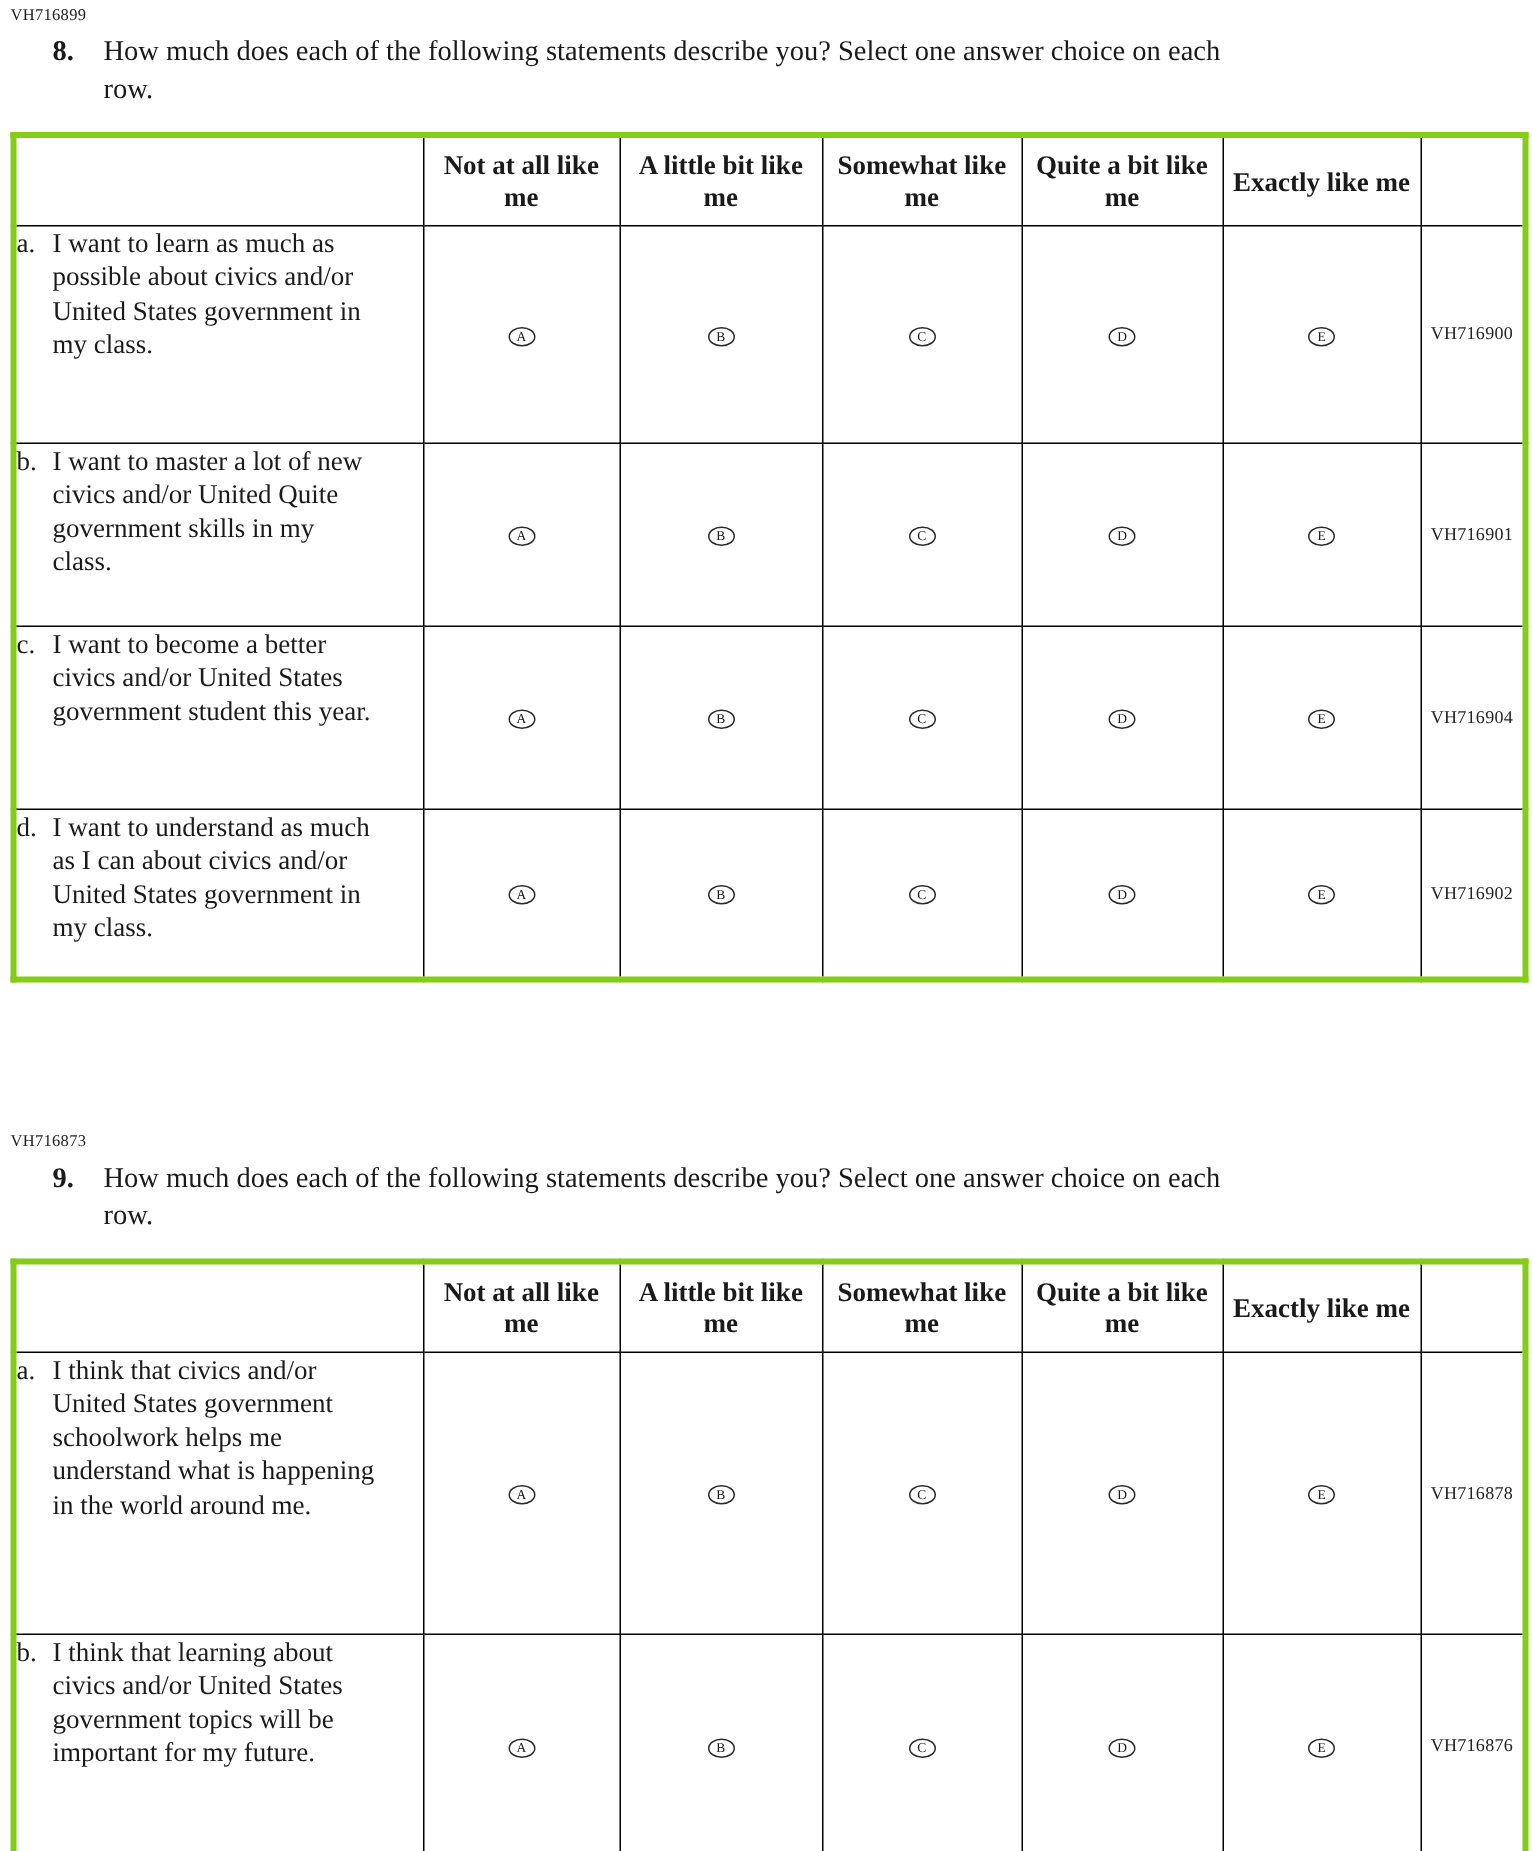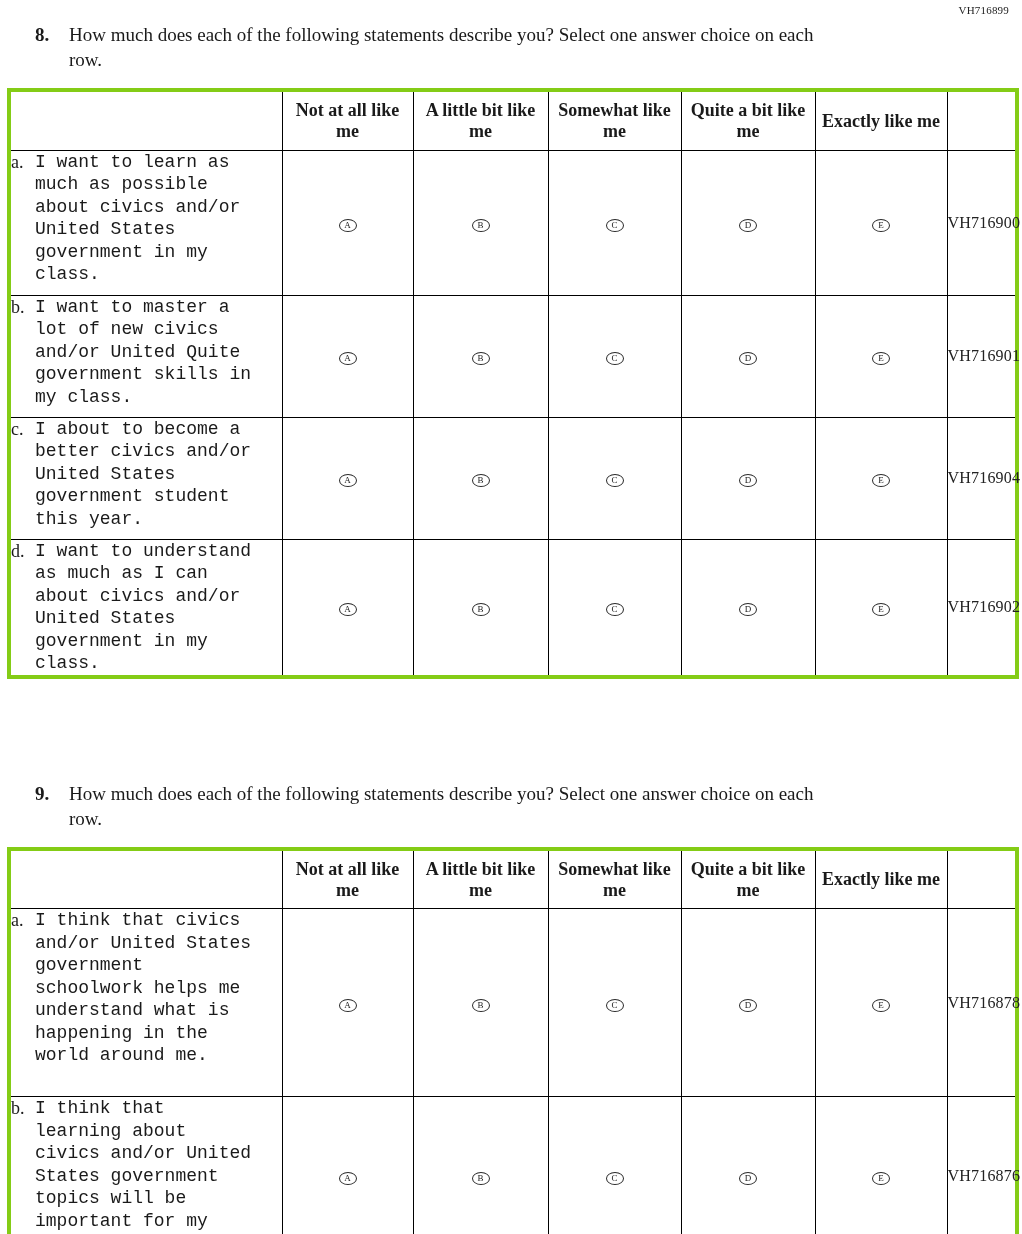--- a/index.html
+++ b/index.html
@@ -9,21 +9,20 @@
     color: #1a1a1a;
     width: 1022px;
   }
   .page {
     width: 1022px;
     min-height: 1234px;
     padding: 4px 7px 10px 7px;
     position: relative;
   }
   .code-line {
-    text-align: right;
     font-size: 11px;
     letter-spacing: 0.2px;
     padding-right: 6px;
     color: #222;
   }
   .question {
     display: flex;
     margin: 6px 0 16px 28px;
     font-size: 19px;
     line-height: 1.32;
@@ -65,21 +64,20 @@
     display: flex;
     font-size: 18px;
     line-height: 1.25;
   }
   .rlabel {
     flex: 0 0 24px;
   }
   .rtext {
     flex: 1 1 auto;
     max-width: 218px;
-    font-family: Liberation Mono, monospace;
   }
   td.opt {
     vertical-align: middle;
     text-align: center;
   }
   .bubble {
     display: inline-flex;
     align-items: center;
     justify-content: center;
     width: 18px;
@@ -88,21 +86,21 @@
     border-radius: 50%;
     font-size: 9px;
     line-height: 1;
     font-family: "Liberation Serif", "DejaVu Serif", serif;
     color: #1a1a1a;
     cursor: pointer;
   }
   td.codecell {
     vertical-align: middle;
     text-align: center;
-    font-size: 16px;
+    font-size: 12px;
     letter-spacing: 0.2px;
     color: #222;
     padding: 0 2px;
   }
   
   tr.r-tall td { height: 145px; }
   tr.r-med  td { height: 122px; }
   tr.r-med2 td { height: 114px; }
   tr.r-xtall td { height: 188px; }
   tr.r-tall2 td { height: 150px; }
@@ -169,21 +167,21 @@
         <td class="opt"><span class="bubble">B</span></td>
         <td class="opt"><span class="bubble">C</span></td>
         <td class="opt"><span class="bubble">D</span></td>
         <td class="opt"><span class="bubble">E</span></td>
         <td class="codecell">VH716901</td>
       </tr>
       <tr class="r-med">
         <td class="stmt">
             <div class="stmt-wrap">
               <span class="rlabel">c.</span>
-              <span class="rtext">I about to become a better civics and/or United States government student this year.</span>
+              <span class="rtext">I want to become a better civics and/or United States government student this year.</span>
             </div>
           </td>
         <td class="opt"><span class="bubble">A</span></td>
         <td class="opt"><span class="bubble">B</span></td>
         <td class="opt"><span class="bubble">C</span></td>
         <td class="opt"><span class="bubble">D</span></td>
         <td class="opt"><span class="bubble">E</span></td>
         <td class="codecell">VH716904</td>
       </tr>
       <tr class="r-med2">
@@ -198,20 +196,21 @@
         <td class="opt"><span class="bubble">C</span></td>
         <td class="opt"><span class="bubble">D</span></td>
         <td class="opt"><span class="bubble">E</span></td>
         <td class="codecell">VH716902</td>
       </tr>
     </tbody>
   </table>
 
   <div class="gap-between"></div>
 
+  <div class="code-line section-code">VH716873</div>
 
   <div class="question">
     <div class="q-num">9.</div>
     <div class="q-text"><span>How much does each of the following statements describe you? Select </span><b>one</b><span> answer choice on each row.</span></div>
   </div>
 
   <table class="grid">
     <colgroup>
       <col style="width:273px">
         <col style="width:131px">

